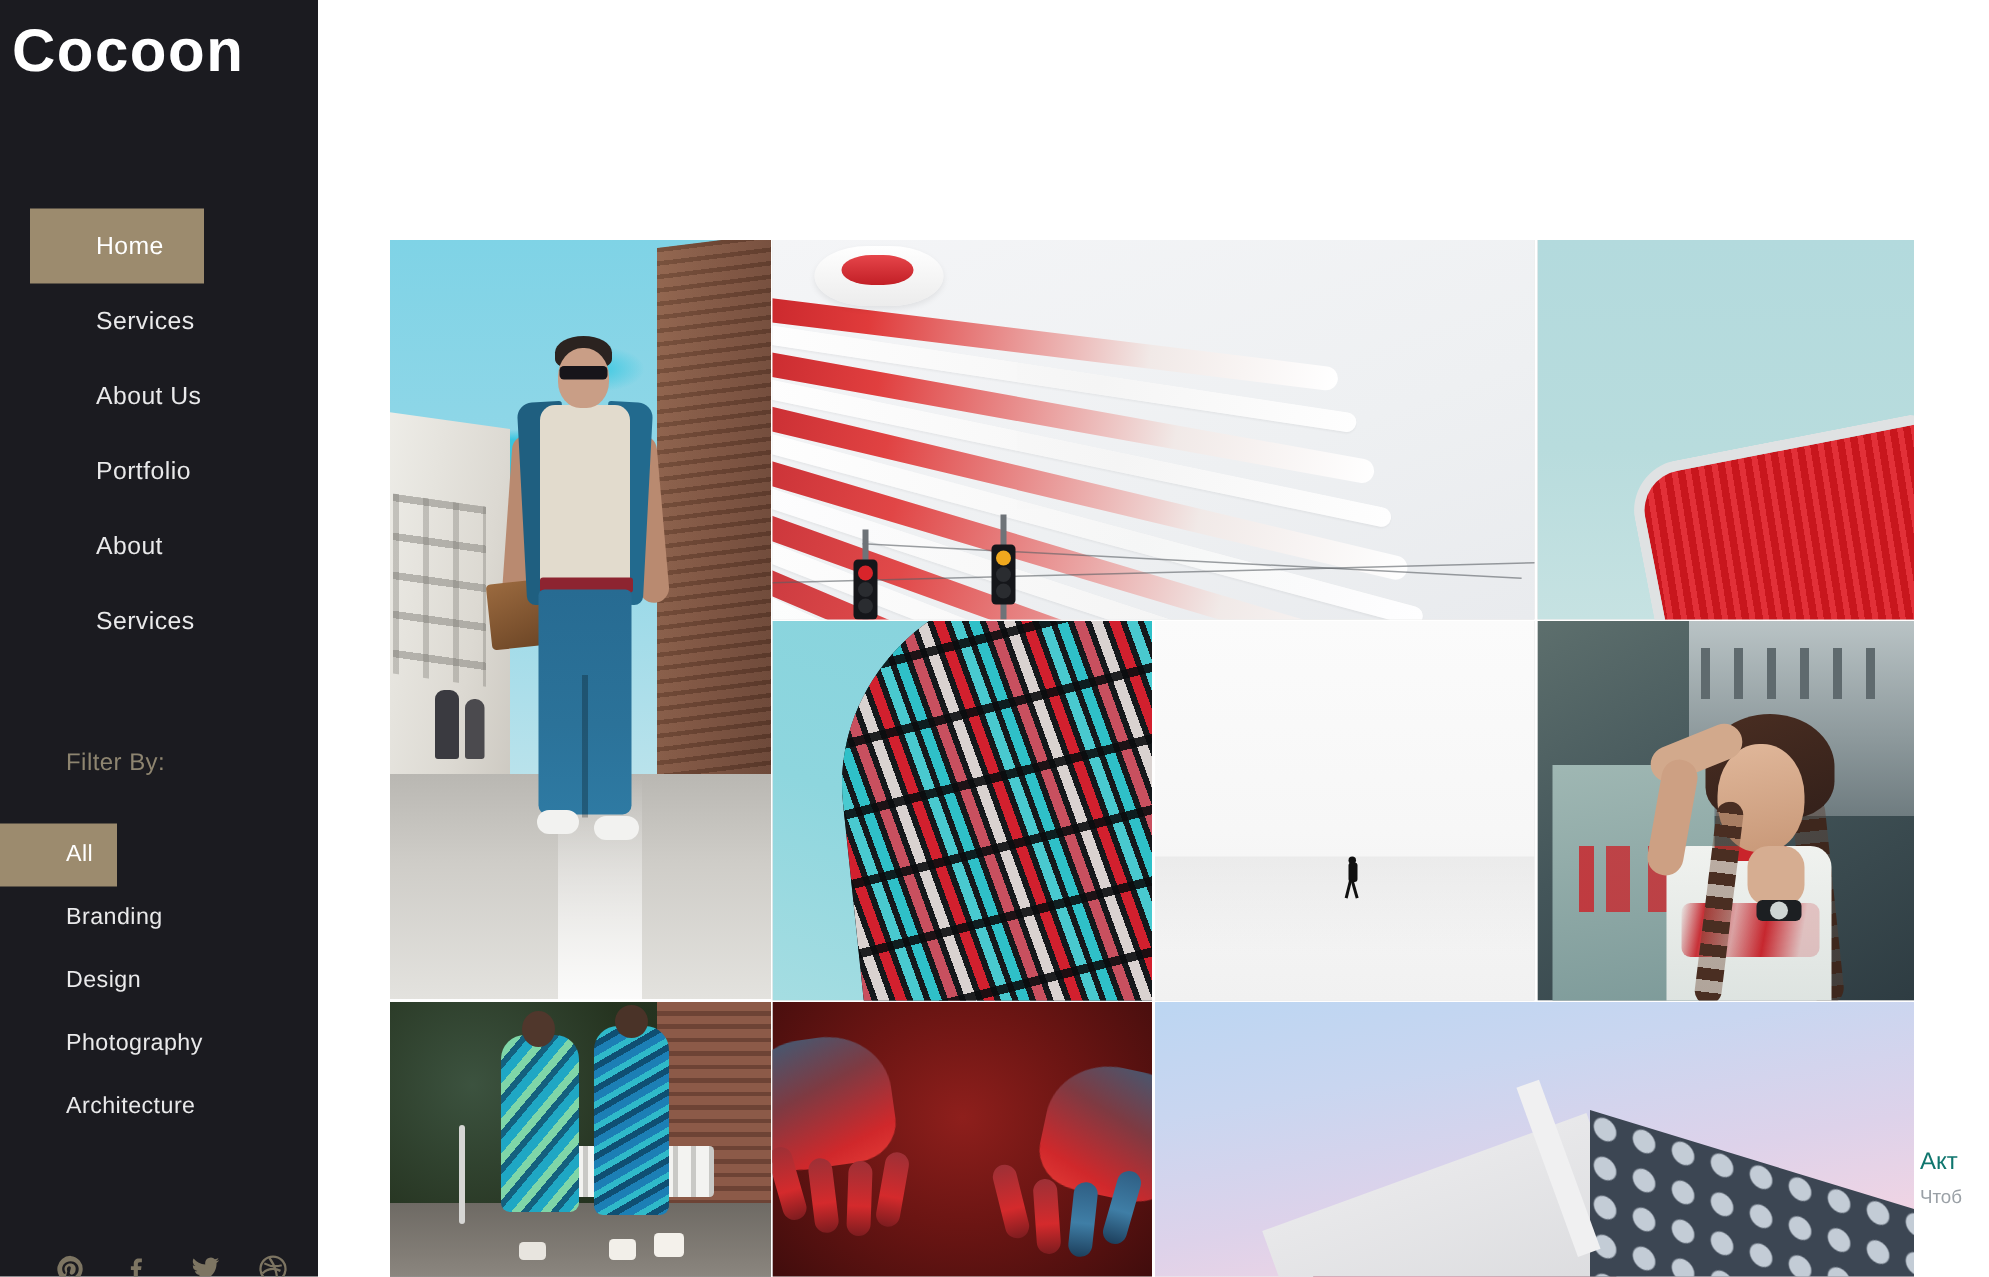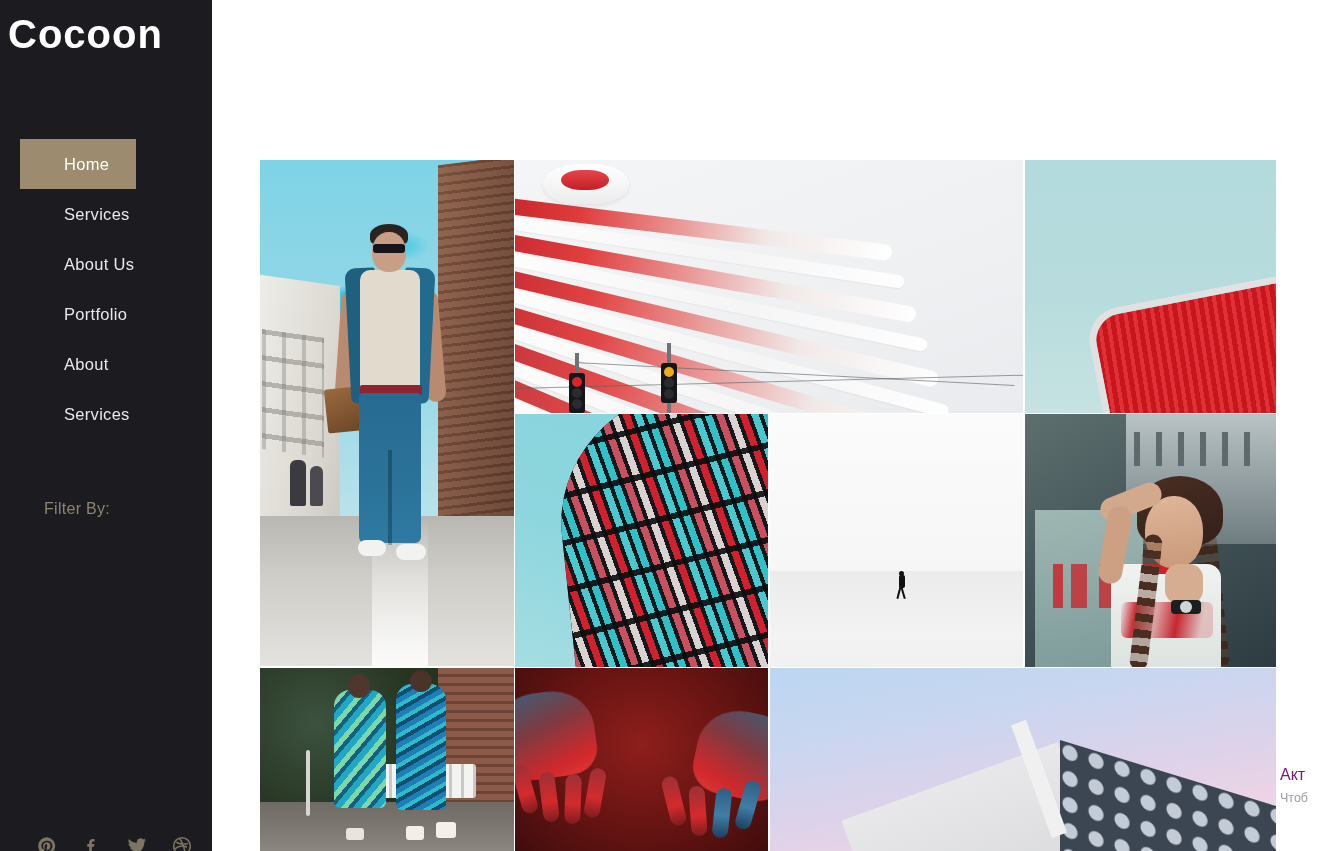--- a/index.html
+++ b/index.html
@@ -365,21 +365,21 @@
   #activation {
     position: absolute; right: 2px; top: 762px;
     text-align: left;
     color: #9aa0a6;
     font-family: "Liberation Sans", sans-serif;
     line-height: 1.6;
     user-select: none;
     overflow: hidden;
     width: 44px;
   }
-  #activation .a-title { font-size: 16px; color: #701a75; white-space: nowrap; }
+  #activation .a-title { font-size: 16px; color: #0f766e; white-space: nowrap; }
   #activation .a-sub   { font-size: 12.5px; color: #9aa0a6; white-space: nowrap; }
 </style>
 </head>
 <body>
 
 <aside id="sidebar">
 
   <div id="logo">Cocoon</div>
 
   <nav class="nav-list">
@@ -398,20 +398,37 @@
     <div class="nav-item">
       <span class="nav-label">About</span>
     </div>
     <div class="nav-item">
       <span class="nav-label">Services</span>
     </div>
   </nav>
 
   <div id="filter-title">Filter By:</div>
 
+  <div class="filter-list">
+    <div class="filter-item active">
+      <span class="filter-label">All</span>
+    </div>
+    <div class="filter-item">
+      <span class="filter-label">Branding</span>
+    </div>
+    <div class="filter-item">
+      <span class="filter-label">Design</span>
+    </div>
+    <div class="filter-item">
+      <span class="filter-label">Photography</span>
+    </div>
+    <div class="filter-item">
+      <span class="filter-label">Architecture</span>
+    </div>
+  </div>
 
   <div id="social-row">
     <a class="social-icon">
       <svg width="20" height="20" viewBox="0 0 24 24" fill="currentColor">
         <path d="M12 1.5A10.5 10.5 0 0 0 8.2 21.8c-.09-.8-.17-2.05.03-2.93.18-.8 1.2-5.1 1.2-5.1s-.3-.6-.3-1.5c0-1.4.82-2.45 1.84-2.45.87 0 1.29.65 1.29 1.43 0 .88-.56 2.19-.85 3.4-.24 1.02.51 1.86 1.52 1.86 1.82 0 3.22-1.92 3.22-4.7 0-2.46-1.77-4.18-4.29-4.18-2.92 0-4.64 2.19-4.64 4.46 0 .88.34 1.83.77 2.35a.3.3 0 0 1 .07.3c-.08.32-.25 1.02-.28 1.16-.05.19-.15.23-.35.14-1.3-.6-2.11-2.5-2.11-4 0-3.27 2.37-6.27 6.85-6.27 3.6 0 6.39 2.56 6.39 5.99 0 3.57-2.25 6.45-5.38 6.45-1.05 0-2.04-.55-2.38-1.2l-.65 2.47c-.23.9-.86 2.03-1.28 2.72A10.5 10.5 0 1 0 12 1.5z"></path>
       </svg>
     </a>
     <a class="social-icon">
       <svg width="20" height="20" viewBox="0 0 24 24" fill="currentColor">
         <path d="M15.1 3.5h-2.4c-2.5 0-4.1 1.6-4.1 4.2v2H6.3v3.1h2.3v8.2h3.3v-8.2h2.5l.4-3.1h-2.9V8c0-.9.3-1.5 1.5-1.5h1.7V3.5z"></path>

